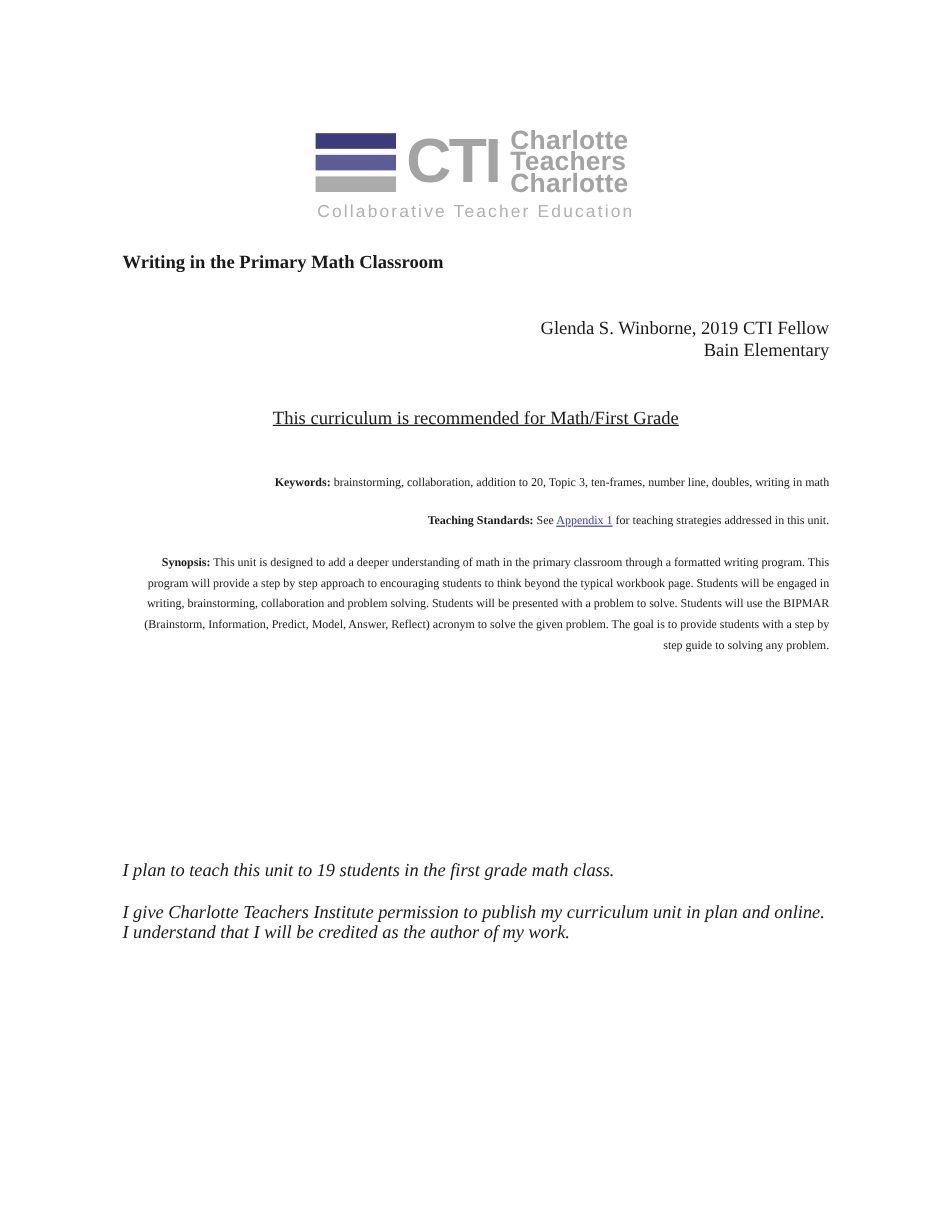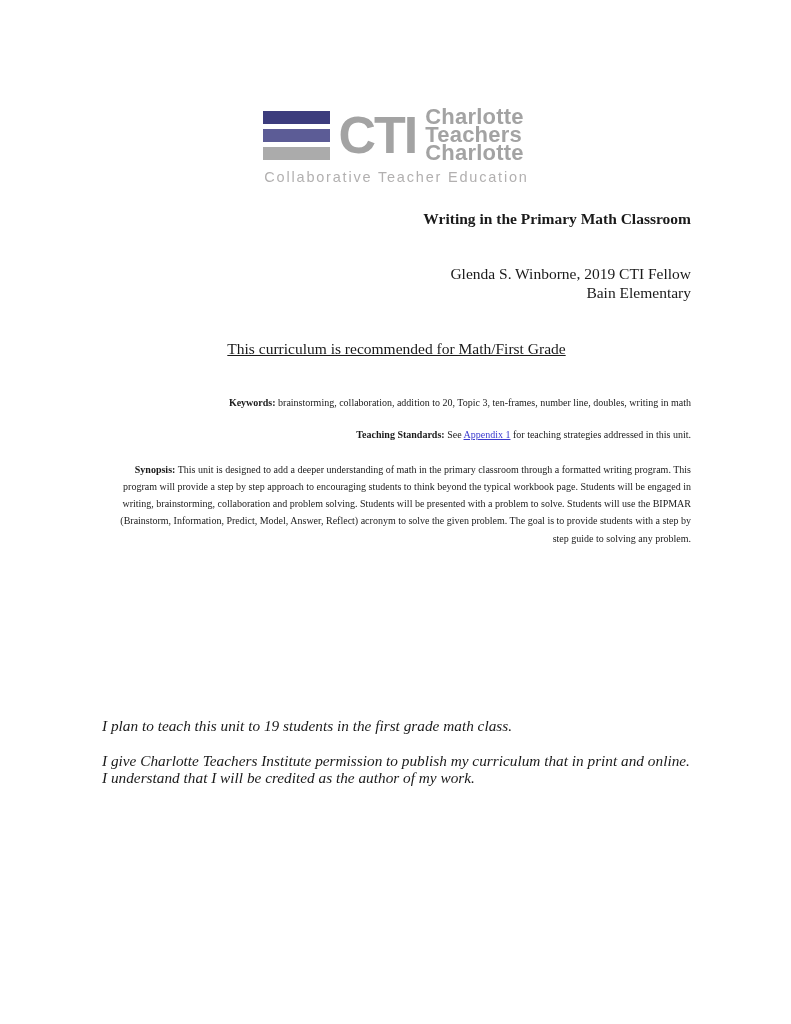--- a/index.html
+++ b/index.html
@@ -55,21 +55,21 @@
   .logo-tagline {
     margin-top: 7px;
     font-size: 14.5px;
     letter-spacing: 1.8px;
     white-space: nowrap;
   }
 
   
   .title {
     margin-top: 25px;
-    text-align: right;
+    text-align: left;
     font-size: 15.5px;
     font-weight: bold;
   }
   .author-block {
     margin-top: 36px;
     text-align: right;
     font-size: 15.5px;
     line-height: 19px;
   }
   .recommendation {
@@ -132,18 +132,18 @@
     <div class="recommendation">This curriculum is recommended for Math/First Grade</div>
 
     <p class="para keywords-para"><b>Keywords:</b><span> brainstorming, collaboration, addition to 20, Topic 3, ten-frames, number line, doubles, writing in math</span></p>
 
     <p class="para standards-para"><b>Teaching Standards:</b><span> See </span><a class="doc-link" id="appendix-link" style="color: rgb(58, 58, 206);">Appendix 1</a><span> for teaching strategies addressed in this unit.</span></p>
 
     <p class="para synopsis-para"><b>Synopsis:</b><span> This unit is designed to add a deeper understanding of math in the primary classroom through a formatted writing program. This program will provide a step by step approach to encouraging students to think beyond the typical workbook page. Students will be engaged in writing, brainstorming, collaboration and problem solving. Students will be presented with a problem to solve. Students will use the BIPMAR (Brainstorm, Information, Predict, Model, Answer, Reflect) acronym to solve the given problem. The goal is to provide students with a step by step guide to solving any problem.</span></p>
 
     <p class="notes note1">I plan to teach this unit to 19 students in the first grade math class.</p>
     <p class="notes note2">
-      <span>I give Charlotte Teachers Institute permission to publish my curriculum that in print and online.</span><br>
+      <span>I give Charlotte Teachers Institute permission to publish my curriculum unit in plan and online.</span><br>
       <span>I understand that I will be credited as the author of my work.</span>
     </p>
 
   </div>
 </div>
 
 </body></html>

